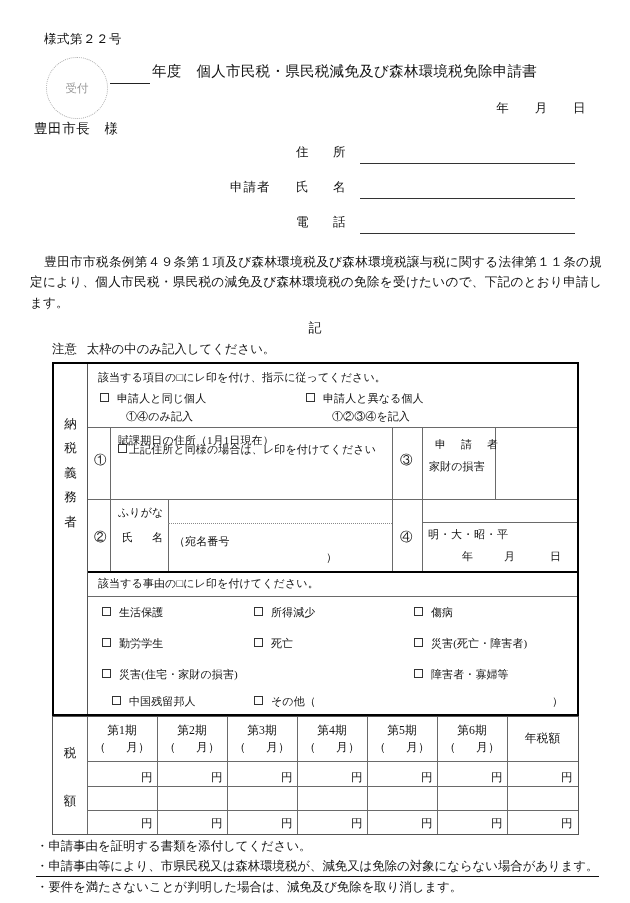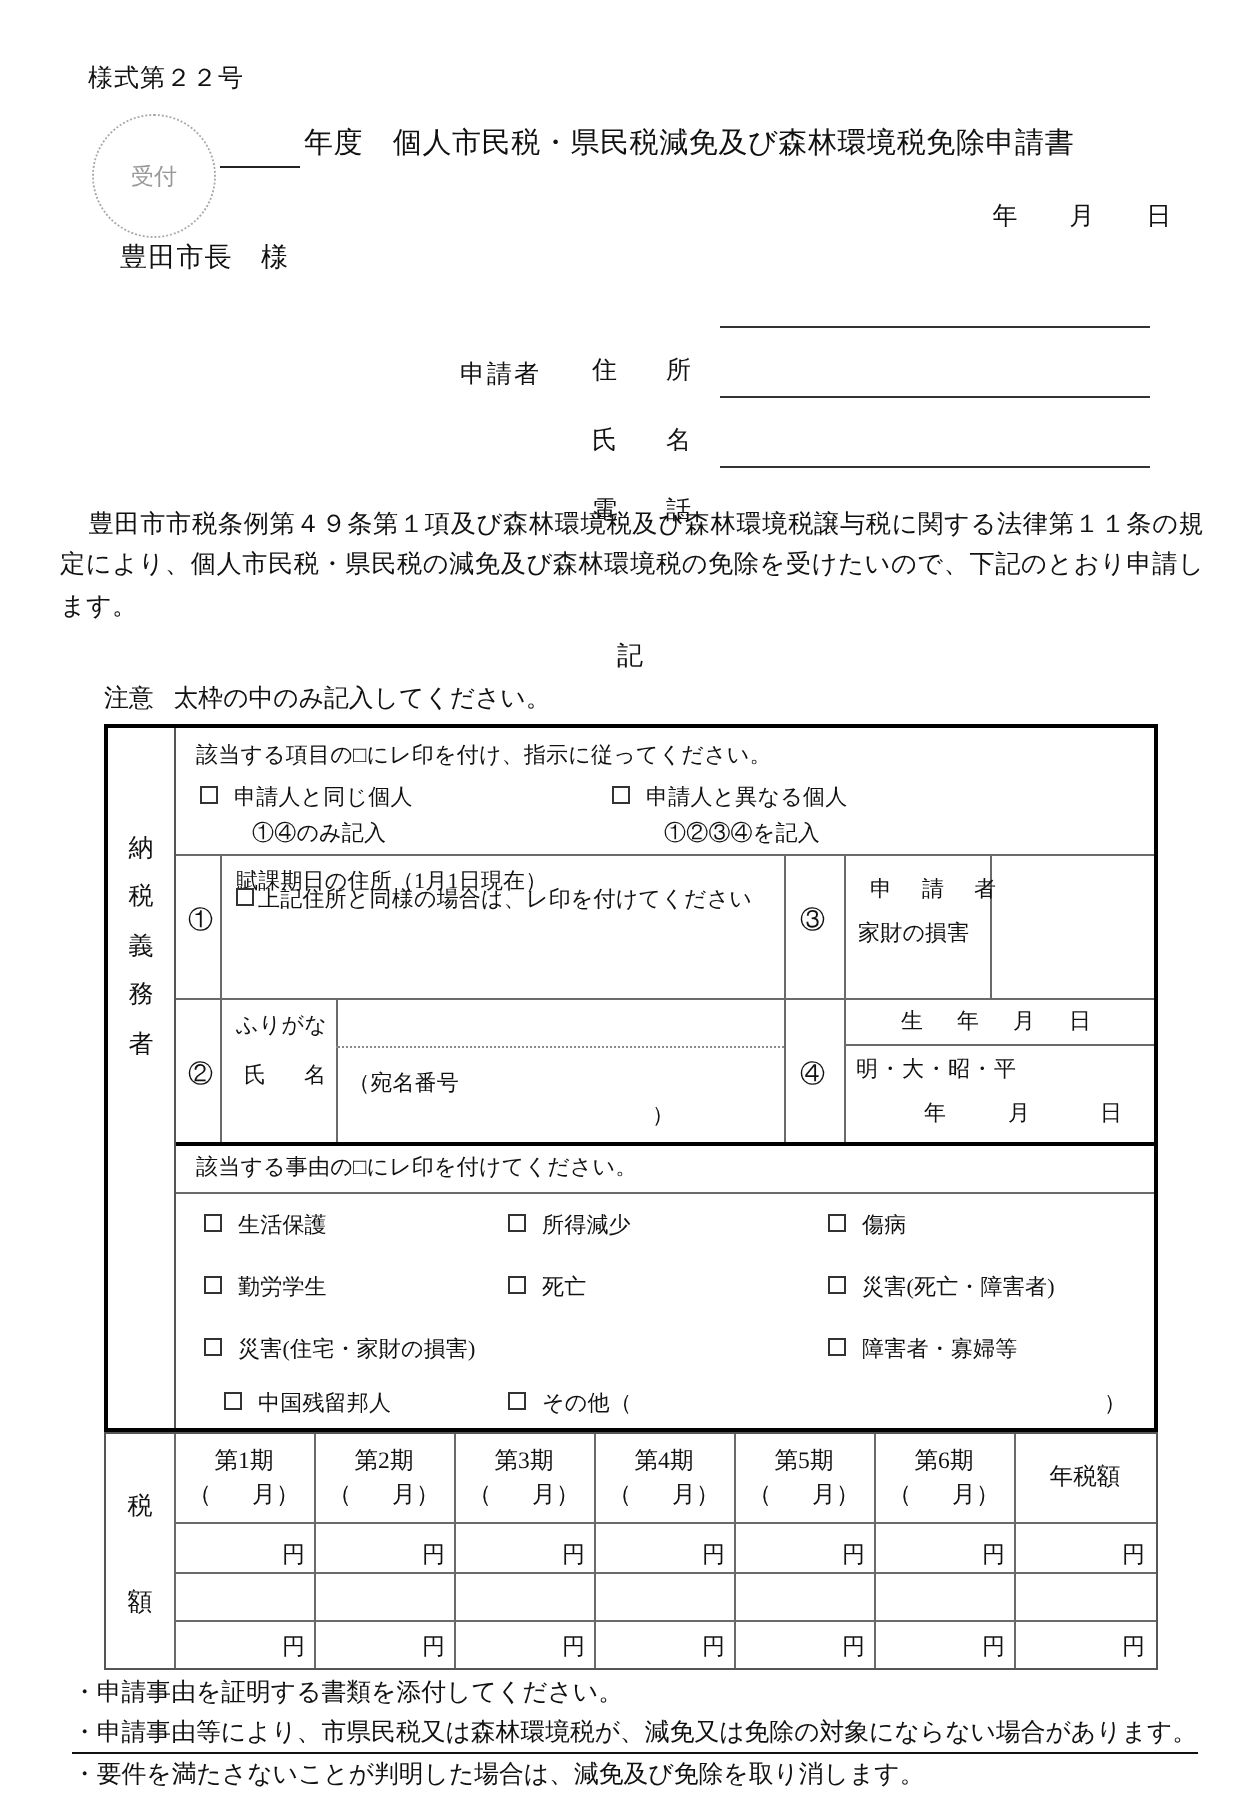--- a/index.html
+++ b/index.html
@@ -35,34 +35,34 @@
     position: absolute; left: 152px; top: 62px;
     font-size: 14.5px; white-space: nowrap; letter-spacing: .3px;
   }
   .date-line {
     position: absolute; right: 44px; top: 100px;
     font-size: 12.5px; letter-spacing: .4px;
   }
   .date-line span { margin-left: 22px; }
   .date-line span:first-child { margin-left: 0; }
   .mayor {
-    position: absolute; left: 60px; top: 120px;
+    position: absolute; left: 34px; top: 120px;
     font-size: 13.5px; letter-spacing: .6px;
   }
 
   
   .applicant { position: absolute; left: 230px; top: 140px; width: 345px; }
   .ap-row { position: relative; height: 35px; }
   .ap-pre {
     position: absolute; left: 0; top: 4px; width: 62px;
     text-align: left; font-size: 12.5px; letter-spacing: 1px;
   }
   .ap-lbl {
     position: absolute; left: 66px; top: 4px; width: 58px;
-    font-size: 12.5px; letter-spacing: 6px; margin-top: 33px;
+    font-size: 12.5px; letter-spacing: 6px;
   }
   .ap-field {
     position: absolute; left: 130px; right: 0; top: 23px;
     border-bottom: 1px solid #333;
     height: 0;
   }
 
   
   .para {
     position: absolute; left: 30px; top: 252px; width: 572px;
@@ -239,21 +239,20 @@
     <div class="circnum" style="left:40px; top:165px;">②</div>
     <div class="cellnote" style="left:64px; top:141px;">ふりがな</div>
     <div class="cellnote" style="left:68px; top:166px; letter-spacing:4px;">氏　名</div>
     <div class="cellnote" style="left:120px; top:137px; width:212px; height:20px;"></div>
     <div class="cellnote" style="left:120px; top:161px; width:212px; height:22px;"></div>
     <div class="cellnote" style="left:120px; top:170px;">（宛名番号</div>
     <div class="cellnote" style="left:272px; top:186px;">）</div>
     <div class="cellnote" style="left:182px; top:186px; width:88px; height:16px;"></div>
 
     <div class="circnum" style="left:346px; top:165px;">④</div>
-    <div class="cellnote" style="left:374px; right:6px; top:139px; text-align:center; letter-spacing:3px;">生　年　月　日</div>
     <div class="thin-h" style="left:368px; right:0; top:158px;"></div>
     <div class="cellnote" style="left:374px; top:163px; letter-spacing:.5px;">明・大・昭・平</div>
     <div class="cellnote" style="left:408px; top:185px;">年</div>
     <div class="cellnote" style="left:450px; top:185px;">月</div>
     <div class="cellnote" style="left:496px; top:185px;">日</div>
 
     <div class="bold-sep" style="top:207px;"></div>
 
     <div class="cellnote" style="left:44px; top:212px;">該当する事由の□にレ印を付けてください。</div>
     <div class="thin-h" style="left:34px; right:0; top:232px;"></div>

